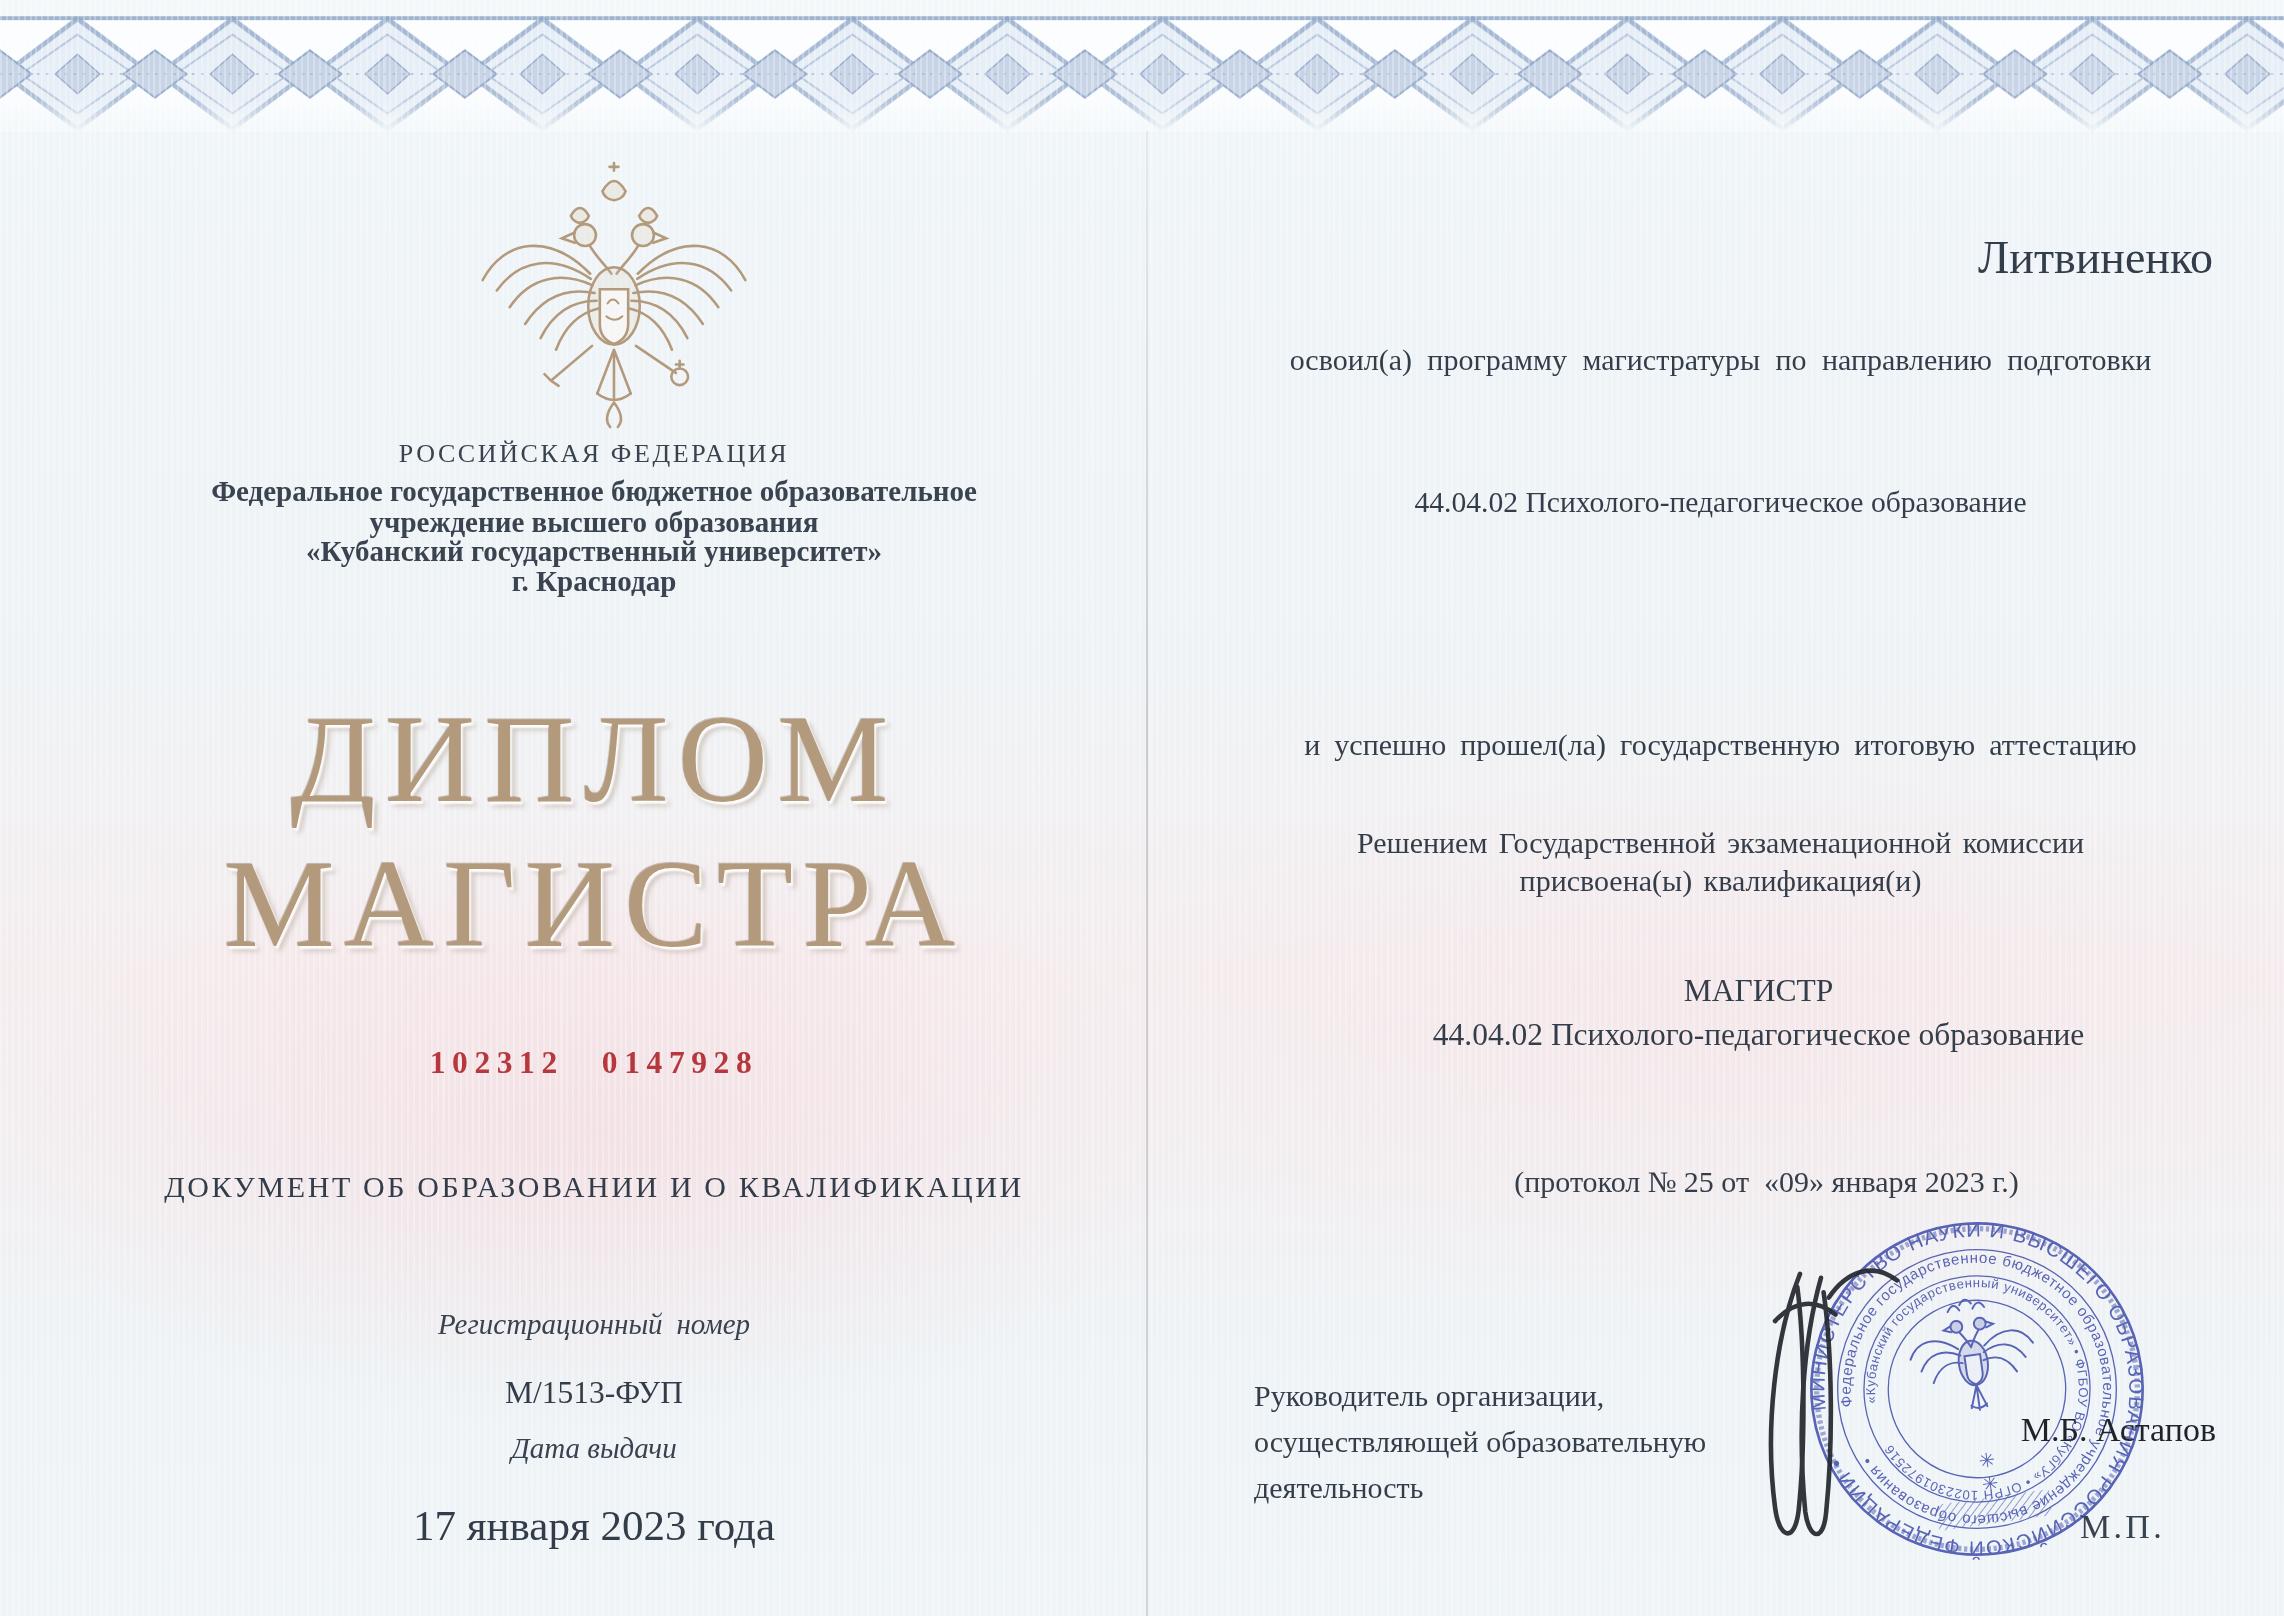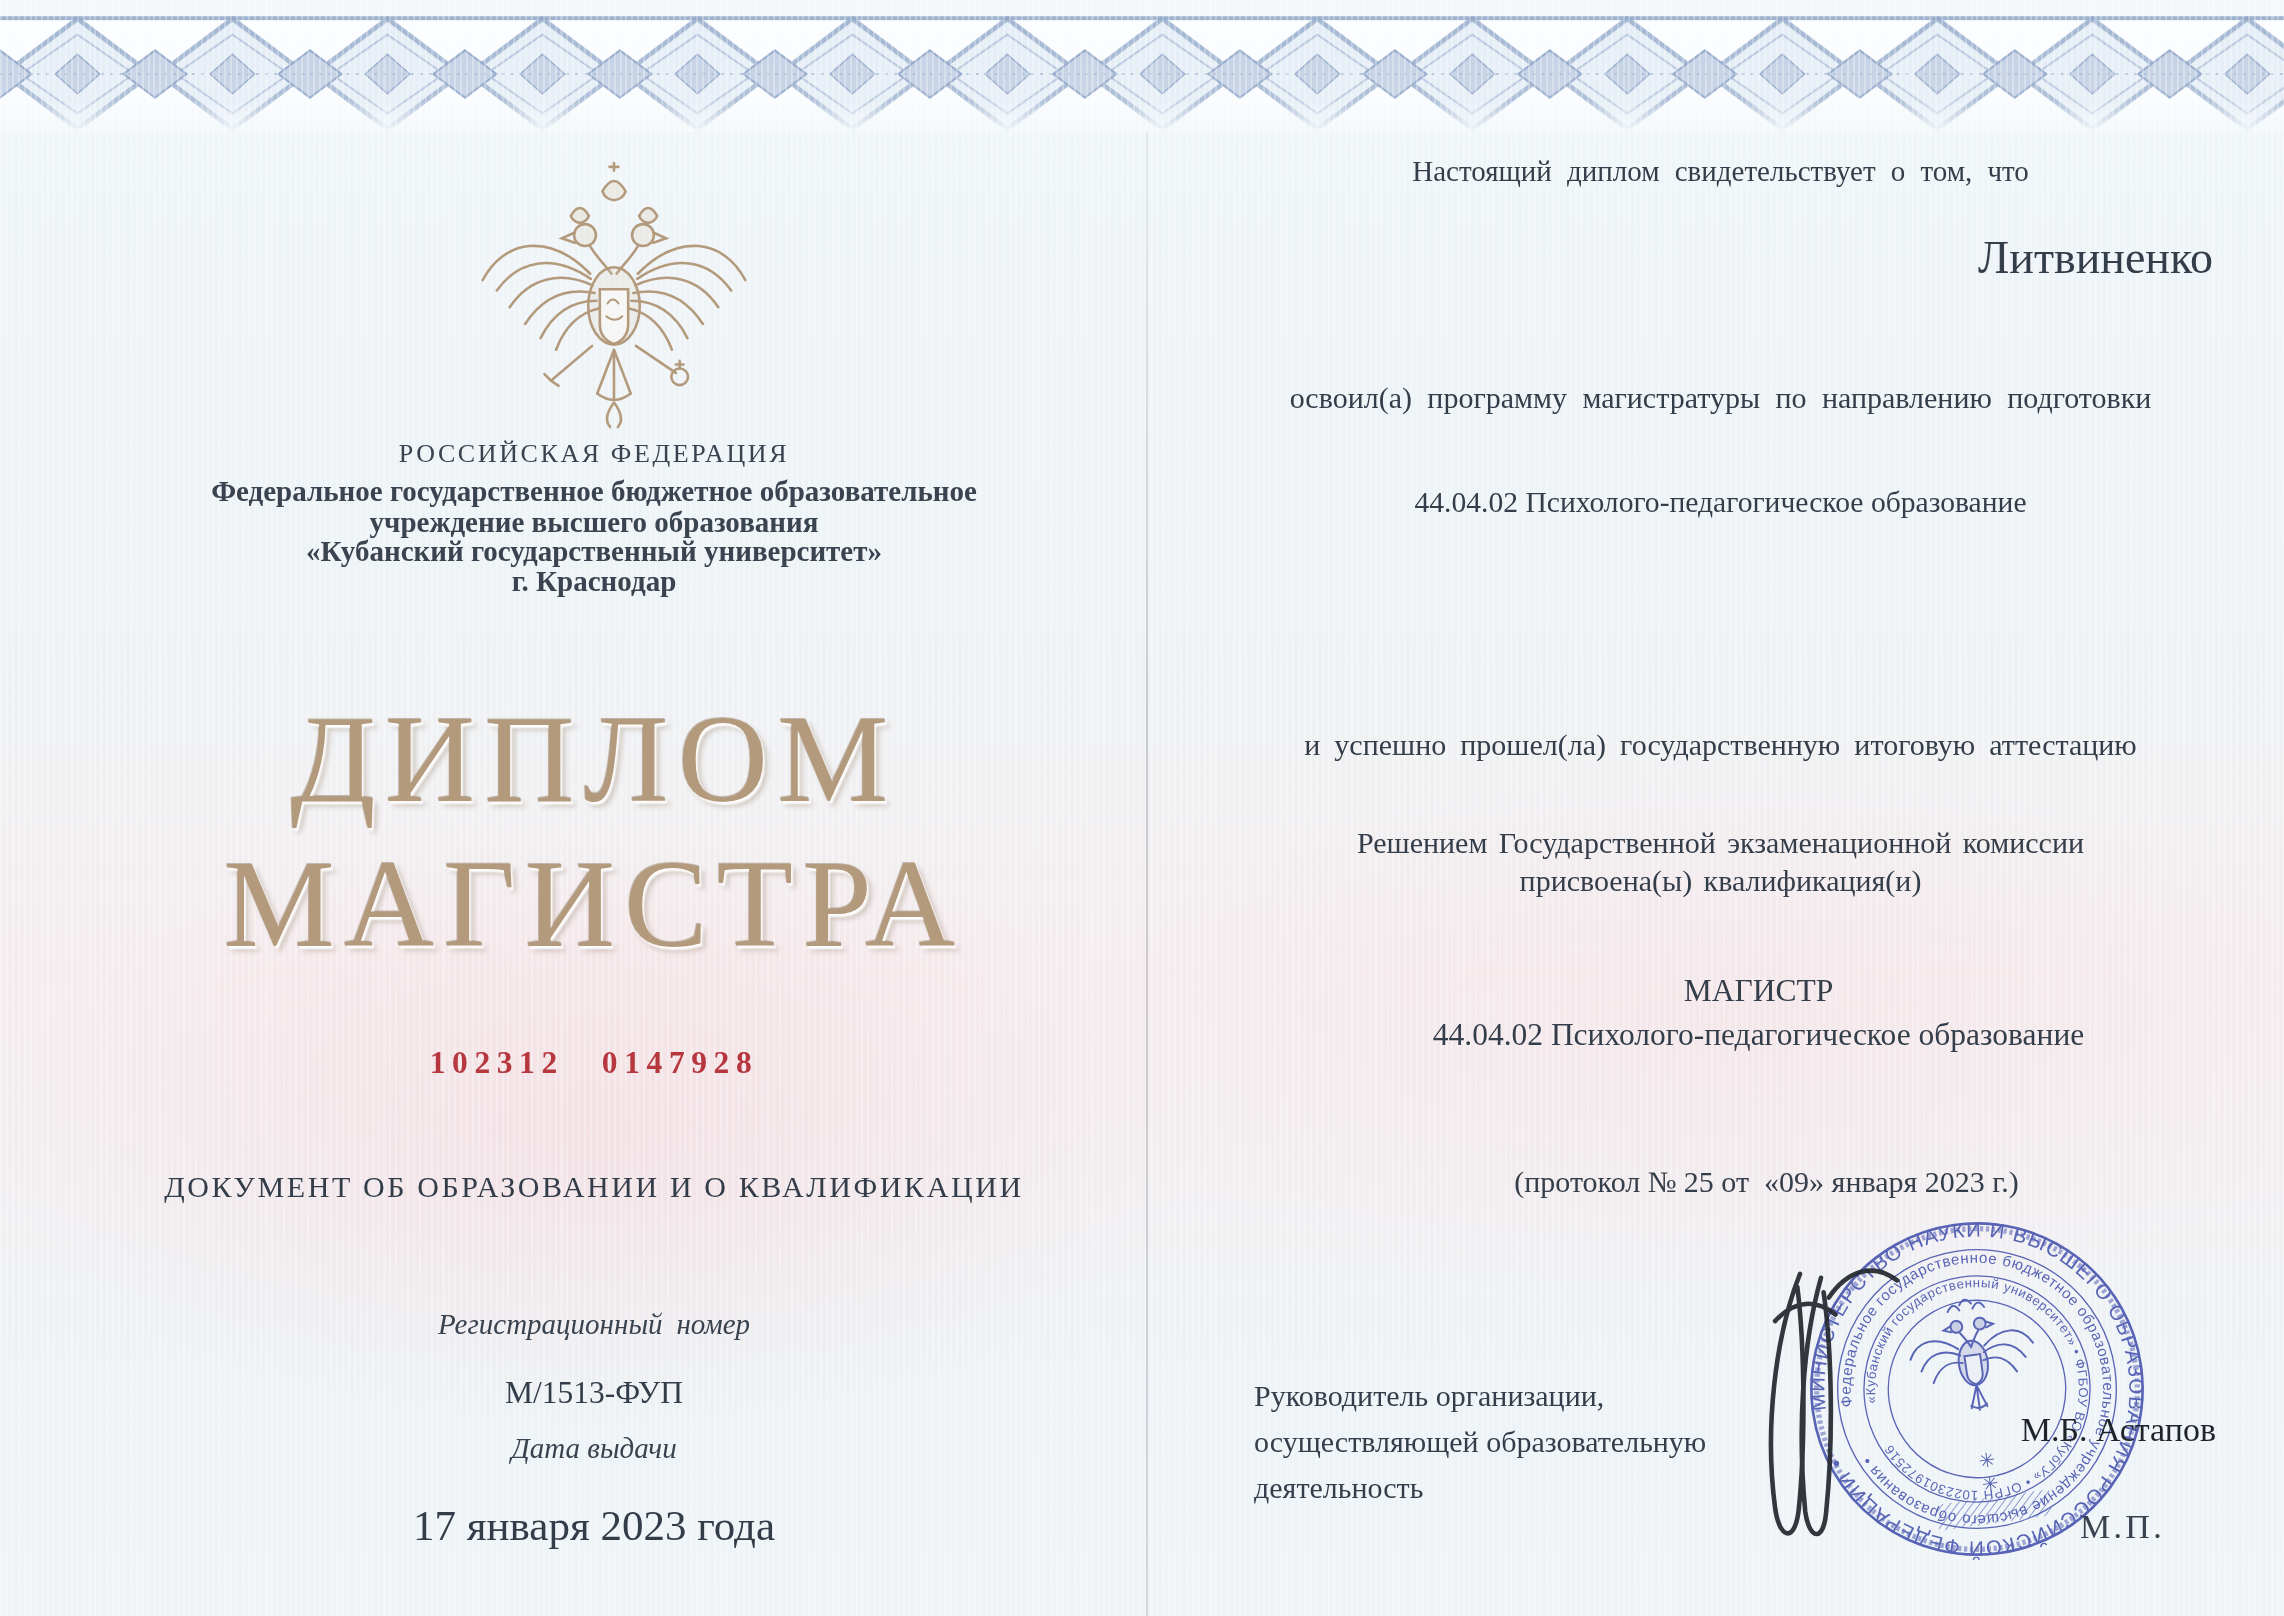--- a/index.html
+++ b/index.html
@@ -58,21 +58,21 @@
   .dockind{top:1170px;font-size:30px;letter-spacing:2.6px;color:#333c49;}
   .reglabel{top:1308px;font-size:29px;font-style:italic;color:#39424f;word-spacing:6.6px;}
   .regnum{top:1375px;font-size:31.5px;color:#333c49;}
   .datelabel{top:1432px;font-size:29px;font-style:italic;color:#39424f;}
   .issuedate{top:1501px;font-size:43px;color:#333c49;}
 
   
   .intro{top:155px;font-size:29px;word-spacing:7.9px;}
   .surname{top:231px;font-size:46px;text-align:right;}
   .givennames{top:285px;font-size:46px;}
-  .program{top:381px;font-size:30px;word-spacing:7.9px;}
+  .program{top:343px;font-size:30px;word-spacing:7.9px;}
   .spec1{top:486px;font-size:29.6px;}
   .attest{top:728px;font-size:30px;word-spacing:6.6px;}
   .comm1{top:826px;font-size:30px;word-spacing:3.9px;}
   .comm2{top:864px;font-size:30px;word-spacing:3.9px;}
   .qual{top:973px;font-size:31.5px;transform:translateX(38px);}
   .spec2{top:1017px;font-size:31.5px;transform:translateX(38px);}
   .protocol{top:1165px;font-size:30px;transform:translateX(46px);white-space:pre;}
   .head-block{position:absolute;left:1254px;top:0;width:657px;height:100%;margin-top:16px;}
   .headline{position:absolute;left:0;font-size:30px;color:#343d4a;white-space:nowrap;}
   .head1{top:1363px;}
@@ -176,21 +176,20 @@
     <div class="line dip-title dip2">МАГИСТРА</div>
     <div class="line serial">102312 0147928</div>
     <div class="line dockind">ДОКУМЕНТ ОБ ОБРАЗОВАНИИ И О КВАЛИФИКАЦИИ</div>
     <div class="line reglabel">Регистрационный номер</div>
     <div class="line regnum">М/1513-ФУП</div>
     <div class="line datelabel">Дата выдачи</div>
     <div class="line issuedate">17 января 2023 года</div>
   </section>
 
   <section class="col-right">
-    <div class="line intro">Настоящий диплом свидетельствует о том, что</div>
     <div class="line surname">Литвиненко</div>
     <div class="line program">освоил(а) программу магистратуры по направлению подготовки</div>
     <div class="line spec1">44.04.02 Психолого-педагогическое образование</div>
     <div class="line attest">и успешно прошел(ла) государственную итоговую аттестацию</div>
     <div class="line comm1">Решением Государственной экзаменационной комиссии</div>
     <div class="line comm2">присвоена(ы) квалификация(и)</div>
     <div class="line qual">МАГИСТР</div>
     <div class="line spec2">44.04.02 Психолого-педагогическое образование</div>
     <div class="line protocol">(протокол № 25 от  «09» января 2023 г.)</div>
   </section>

